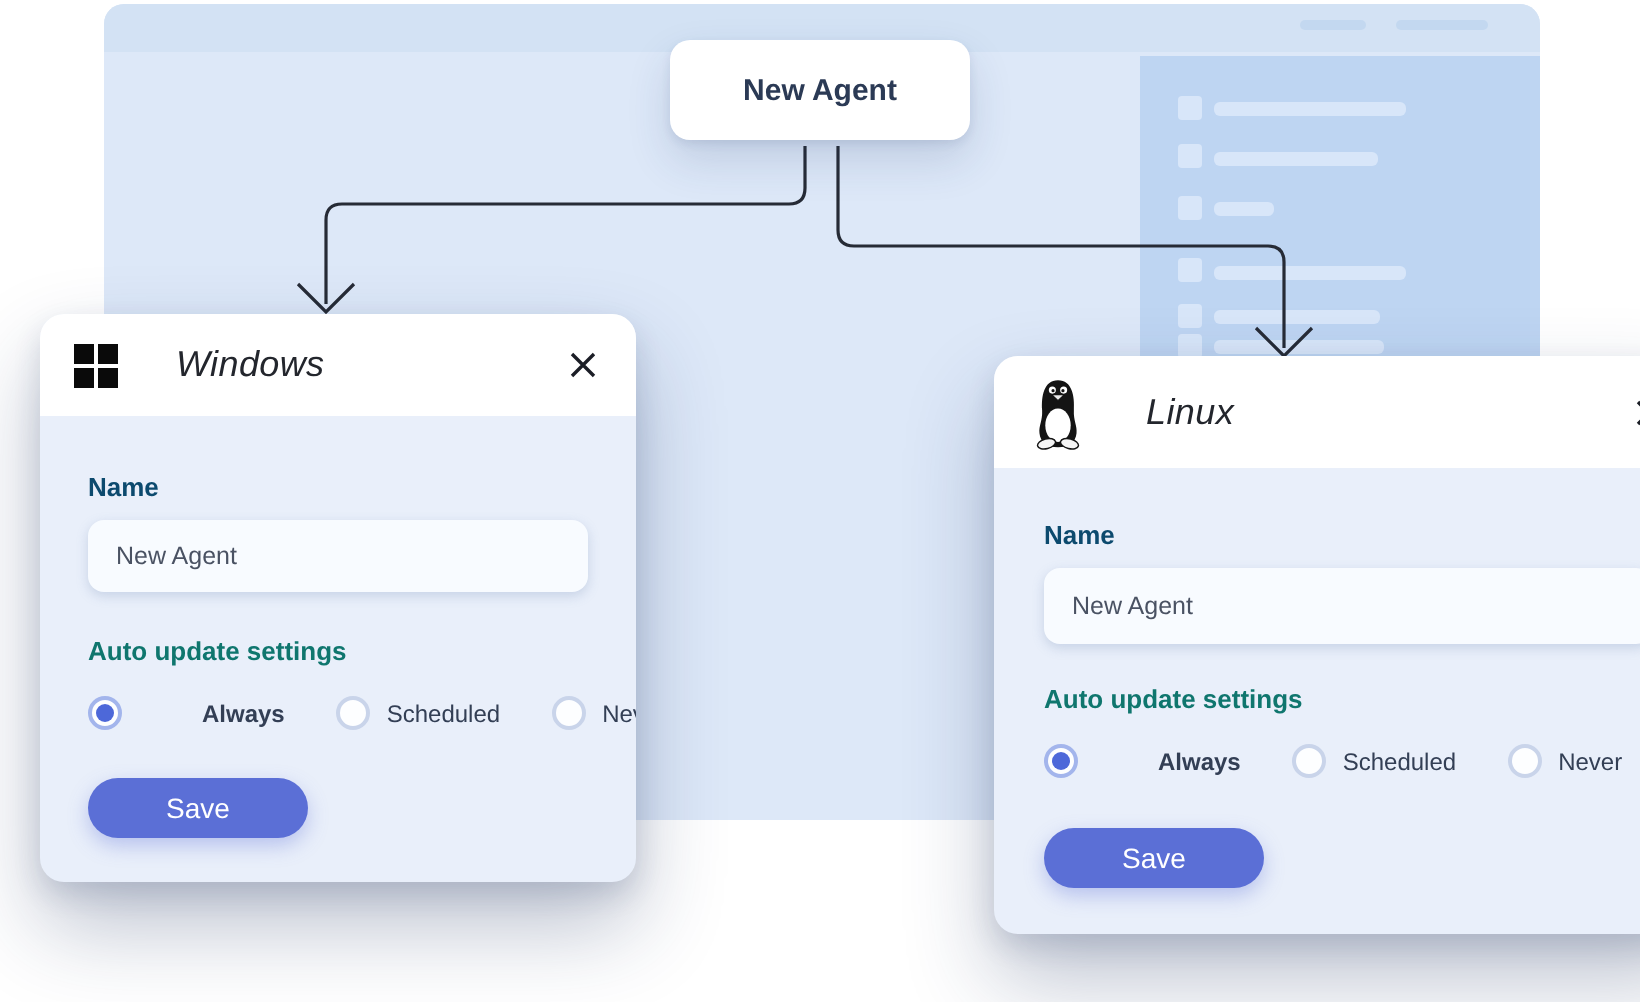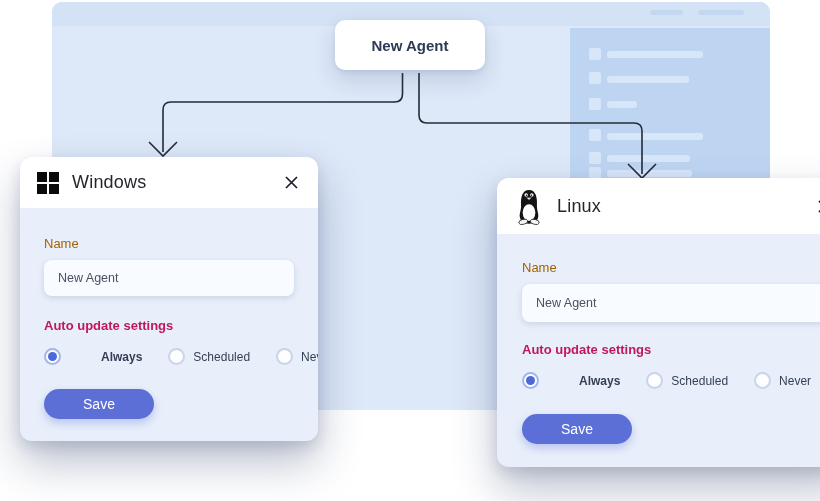--- a/index.html
+++ b/index.html
@@ -29,32 +29,32 @@
     box-shadow:0 10px 22px rgba(40,60,110,.16),0 2px 5px rgba(40,60,110,.10);cursor:pointer;}
 
   
   .dialog{position:absolute;border-radius:12px;background:#e9effa;
     box-shadow:0 22px 44px rgba(30,50,95,.30),0 6px 14px rgba(30,50,95,.14);overflow:hidden;}
   .dialog.win{left:20px;top:157px;width:298px;height:284px;}
   .dialog.lin{left:497px;top:178px;width:354px;height:289px;}
   .dlg-header{background:#ffffff;display:flex;align-items:center;padding:0 17px;}
   .dialog.win .dlg-header{height:51px;}
   .dialog.lin .dlg-header{height:56px;}
-  .dlg-title{font-size:18px;color:#23262d;margin-left:13px;letter-spacing:.2px;}
+  .dlg-title{font-size:18px;color:#23262d;margin-left:29px;letter-spacing:.2px;font-style:italic;}
   .close-btn{margin-left:auto;width:20px;height:20px;display:flex;align-items:center;justify-content:center;cursor:pointer;}
   .win-logo{display:grid;grid-template-columns:10px 10px;grid-template-rows:10px 10px;gap:2px;}
   .win-logo span{background:#0a0a0a;}
   .dlg-body{padding:28px 24px 0;}
   .dialog.lin .dlg-body{padding:26px 25px 0;}
-  .field-label{font-size:13px;font-weight:400;color:#a16207;margin-bottom:9px;}
+  .field-label{font-size:13px;font-weight:700;color:#0c4a6e;margin-bottom:9px;}
   .text-input{width:100%;height:36px;border:none;outline:none;border-radius:8px;
     background:#f8fbff;box-shadow:0 2px 6px rgba(110,135,180,.28);
     padding:0 14px;font-size:12.5px;color:#4a5263;}
   .dialog.lin .text-input{height:38px;}
-  .section-label{font-size:13px;font-weight:700;color:#be185d;margin-top:22px;}
+  .section-label{font-size:13px;font-weight:700;color:#0f766e;margin-top:22px;}
   .dialog.lin .section-label{margin-top:20px;}
   .radio-row{display:flex;align-items:center;margin-top:15px;}
   .radio-opt{display:flex;align-items:center;cursor:pointer;}
   .radio-opt + .radio-opt{margin-left:26px;text-align:right;}
   .radio-circle{width:17px;height:17px;border-radius:50%;background:#fdfeff;
     border:2px solid #c9d4ea;position:relative;flex:0 0 auto;}
   .radio-opt.checked .radio-circle{border-color:#a3b5ec;}
   .radio-opt.checked .radio-circle::after{content:"";position:absolute;left:2px;top:2px;
     width:9px;height:9px;border-radius:50%;background:#4d68d9;}
   .radio-label{font-size:12px;color:#333f55;margin-left:8px;}

